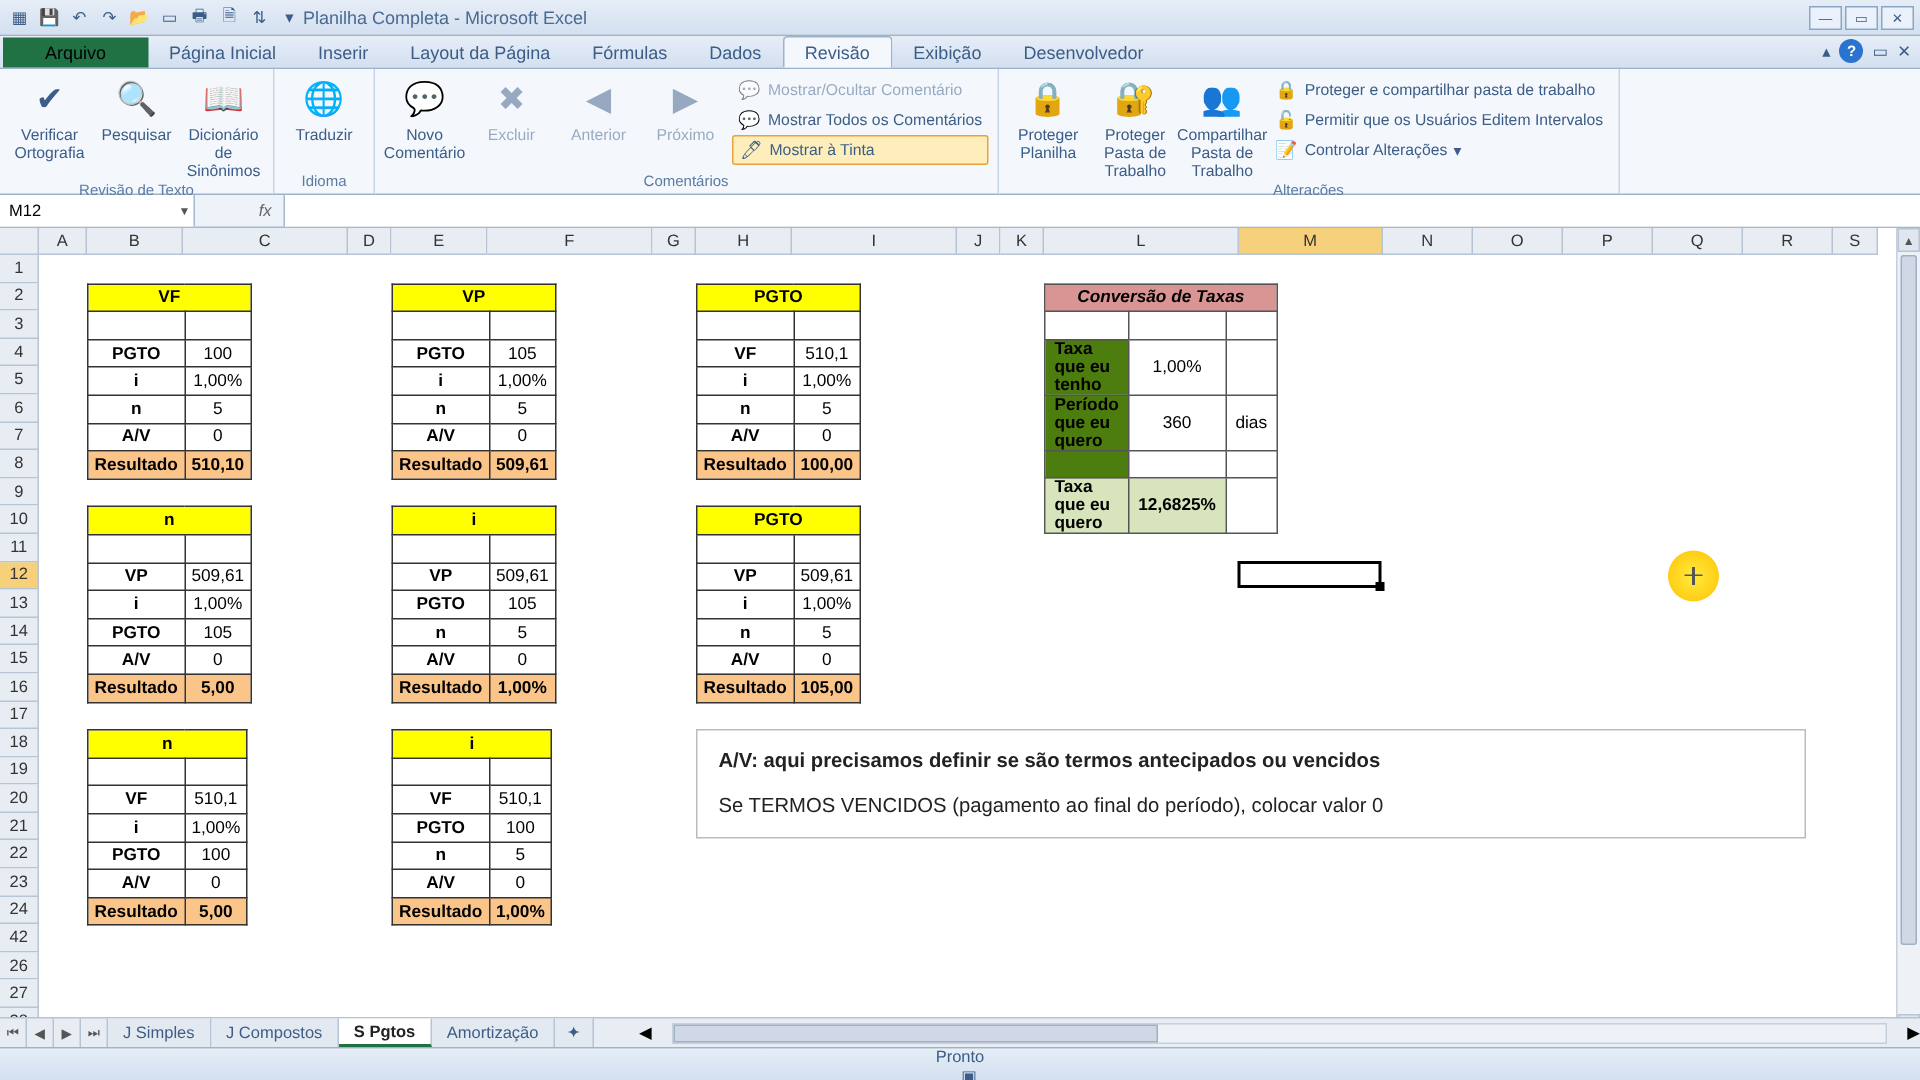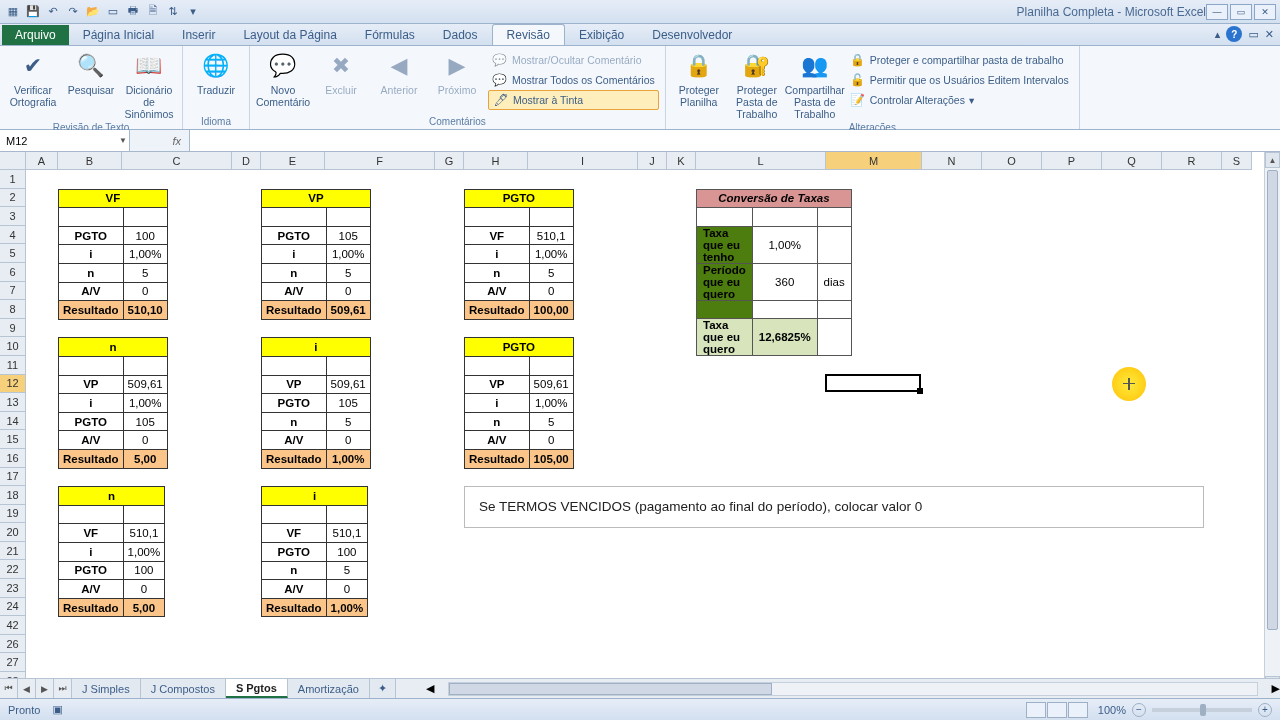--- a/index.html
+++ b/index.html
@@ -2,27 +2,27 @@
 <html><head>
 <meta charset="utf-8">
 <style>
 * { margin:0; padding:0; box-sizing:border-box; font-family:"Segoe UI",Tahoma,sans-serif; }
 body { background:#fff; overflow:hidden; width:1280px; height:720px; position:relative; font-size:11px; }
 
 
 .titlebar { height:24px; background:linear-gradient(#e6edf7,#d3e0f0); display:flex; align-items:center; padding:0 4px; border-bottom:1px solid #9db3cc; }
 .qat { display:flex; gap:2px; align-items:center; }
 .qat-btn { width:18px; height:18px; display:flex; align-items:center; justify-content:center; color:#3b5d87; cursor:pointer; }
-.titlebar-title { flex:1; text-align:right; color:#4a6a92; font-size:12px; }
+.titlebar-title { flex:1; text-align:left; color:#4a6a92; font-size:12px; }
 .win-controls { display:flex; gap:2px; }
 .win-btn { width:22px; height:16px; border:1px solid #8ba6c6; background:#eaf1fa; display:flex; align-items:center; justify-content:center; font-size:9px; color:#3b5d87; cursor:pointer; }
 
 
 .tabs { height:22px; background:linear-gradient(#e6edf7,#d3e0f0); display:flex; align-items:flex-end; padding-left:2px; border-bottom:1px solid #9db3cc; position:relative; }
-.file-tab { background:#207245; color:#ffffff; padding:3px 13px; font-size:12px; cursor:pointer; }
+.file-tab { background:#207245; color:#000000; padding:3px 28px; font-size:12px; cursor:pointer; }
 .tab { padding:3px 14px; font-size:12px; color:#3b5d87; cursor:pointer; }
 .tab.active { background:#f4f8fd; border:1px solid #9db3cc; border-bottom:none; border-radius:3px 3px 0 0; }
 .tabs-right { position:absolute; right:6px; top:2px; display:flex; gap:6px; align-items:center; }
 .help-icon { width:16px; height:16px; background:#2a73cf; border-radius:50%; color:#fff; display:flex; align-items:center; justify-content:center; font-size:10px; font-weight:bold; }
 
 
 .ribbon { height:84px; background:#f4f8fd; border-bottom:1px solid #9db3cc; display:flex; }
 .ribbon-group { border-right:1px solid #c5d4e6; display:flex; flex-direction:column; padding:2px 6px 0; }
 .ribbon-group-body { flex:1; display:flex; align-items:flex-start; gap:4px; padding-top:2px; }
 .ribbon-group-label { text-align:center; font-size:10px; color:#5a7ba3; padding:2px 0; }
@@ -89,21 +89,21 @@
 .sheet-nav { display:flex; }
 .sheet-nav-btn { width:18px; border-right:1px solid #b6c4d4; display:flex; align-items:center; justify-content:center; color:#555; cursor:pointer; font-size:9px; }
 .sheet-tab { padding:0 10px; border-right:1px solid #b6c4d4; background:#e3e9f1; display:flex; align-items:center; color:#3b5d87; cursor:pointer; }
 .sheet-tab.active { background:#fff; font-weight:bold; color:#222; border-bottom:2px solid #207245; }
 .sheet-tab.new { width:26px; justify-content:center; }
 .hscroll { flex:1; display:flex; align-items:center; margin-left:30px; }
 .hscroll-track { flex:1; height:14px; background:#eef1f5; border:1px solid #c5d0dc; margin:0 14px; position:relative; }
 .hscroll-thumb { position:absolute; left:0; width:40%; height:100%; background:#cfd8e4; border:1px solid #9fb0c4; cursor:pointer; }
 
 
-.statusbar { position:absolute; left:0; right:0; bottom:0; height:22px; background:linear-gradient(#e6edf7,#d3e0f0); border-top:1px solid #9db3cc; display:flex; align-items:center; padding:0 8px; font-size:11px; color:#3b5d87; }
+.statusbar { position:absolute; left:0; right:0; bottom:0; height:22px; background:linear-gradient(#e6edf7,#d3e0f0); border-top:1px solid #9db3cc; display:flex; align-items:center; padding:0 8px; font-size:11px; color:#3b5d87;flex-direction:column; }
 .statusbar .spacer { flex:1; }
 .view-btns { display:flex; gap:1px; margin-right:10px; }
 .view-btn { width:20px; height:16px; border:1px solid #9fb0c4; background:#eaf1fa; cursor:pointer; }
 .zoom { display:flex; align-items:center; gap:6px; }
 .zoom-slider { width:100px; height:4px; background:#c5d0dc; position:relative; }
 .zoom-slider::after { content:''; position:absolute; left:48%; top:-4px; width:6px; height:12px; background:#9fb0c4; border-radius:2px; }
 .zoom-btn { width:14px; height:14px; border:1px solid #9fb0c4; border-radius:50%; display:flex; align-items:center; justify-content:center; font-size:10px; cursor:pointer; }
 </style>
 </head>
 <body>
@@ -579,20 +579,21 @@
           <tr>
             <td class="cres-l">Taxa que eu quero</td>
             <td class="cres-v">12,6825%</td>
             <td class="cval"></td>
           </tr>
         </tbody>
       </table>
       <div class="active-cell" style="left: 799px; top: 203.6px; width: 96px; height: 18.6px;"></div>
       <div class="cursor-dot" style="left: 1086px; top: 196.6px;"></div>
       <div class="note-box" style="left: 438px; top: 316.2px; width: 740px;">
+        <div class="nt">A/V: aqui precisamos definir se são termos antecipados ou vencidos</div>
         <div>Se  TERMOS VENCIDOS (pagamento ao final do período), colocar valor 0</div>
       </div>
     </div>
 </div>
 
 <div class="vscroll">
   <div class="arrow">▲</div>
   <div class="thumb"></div>
   <div class="arrow" style="position:absolute;bottom:0;width:100%;">▼</div>
 </div>

